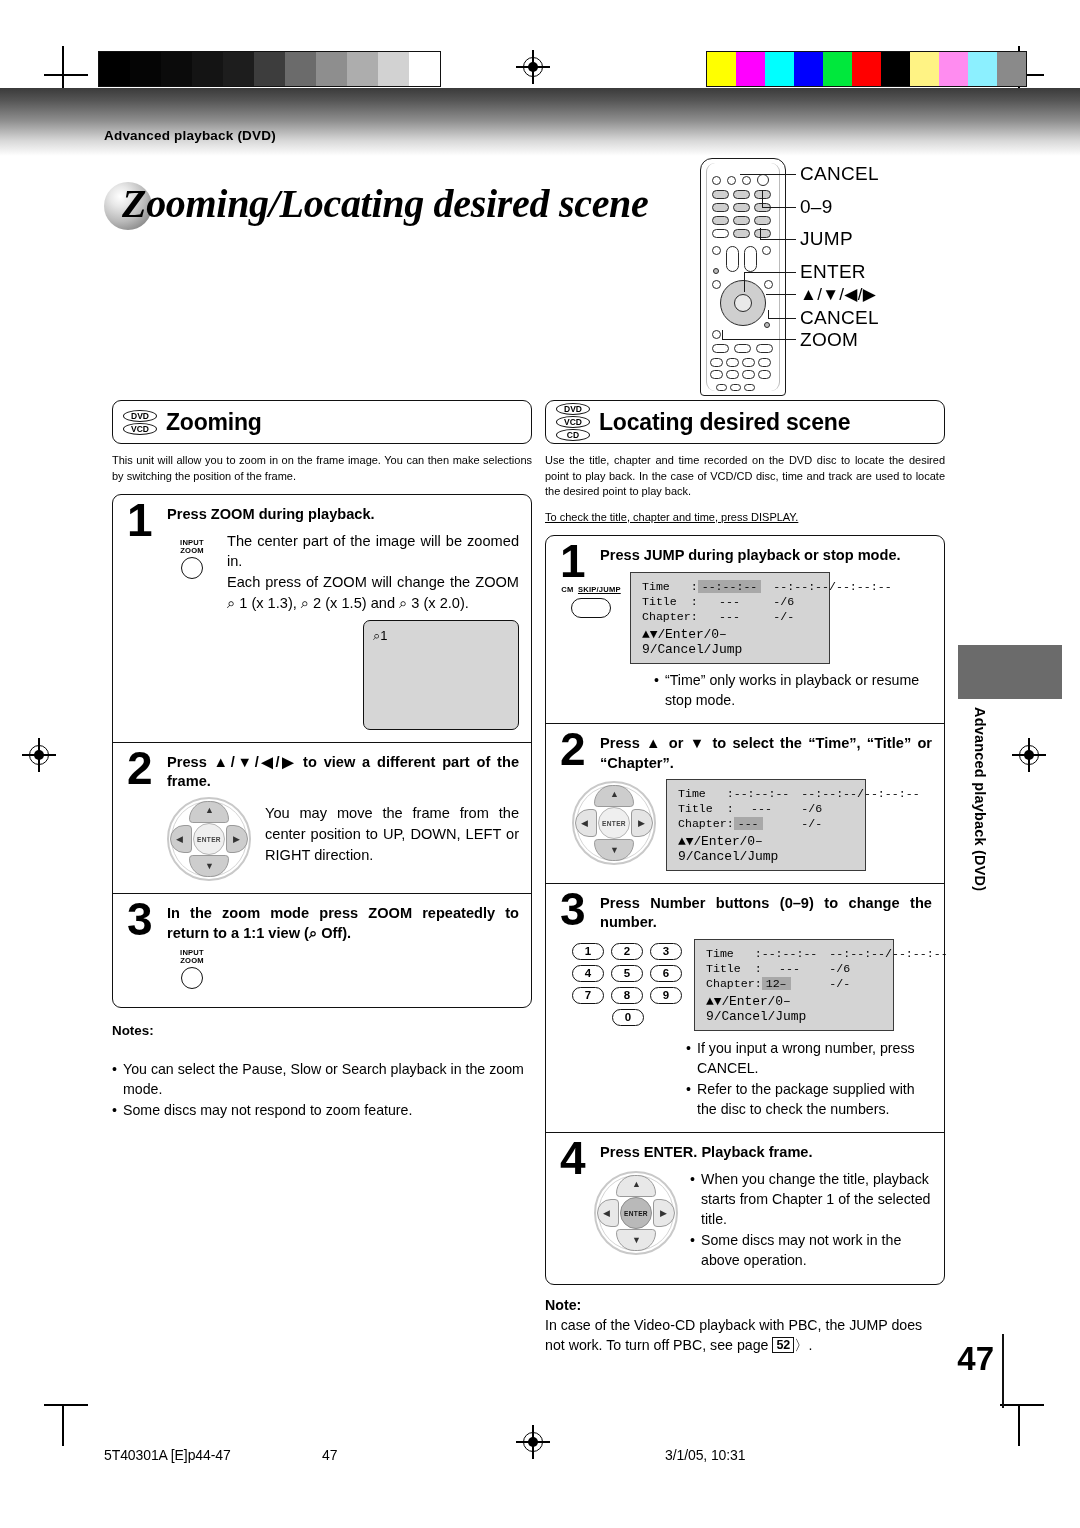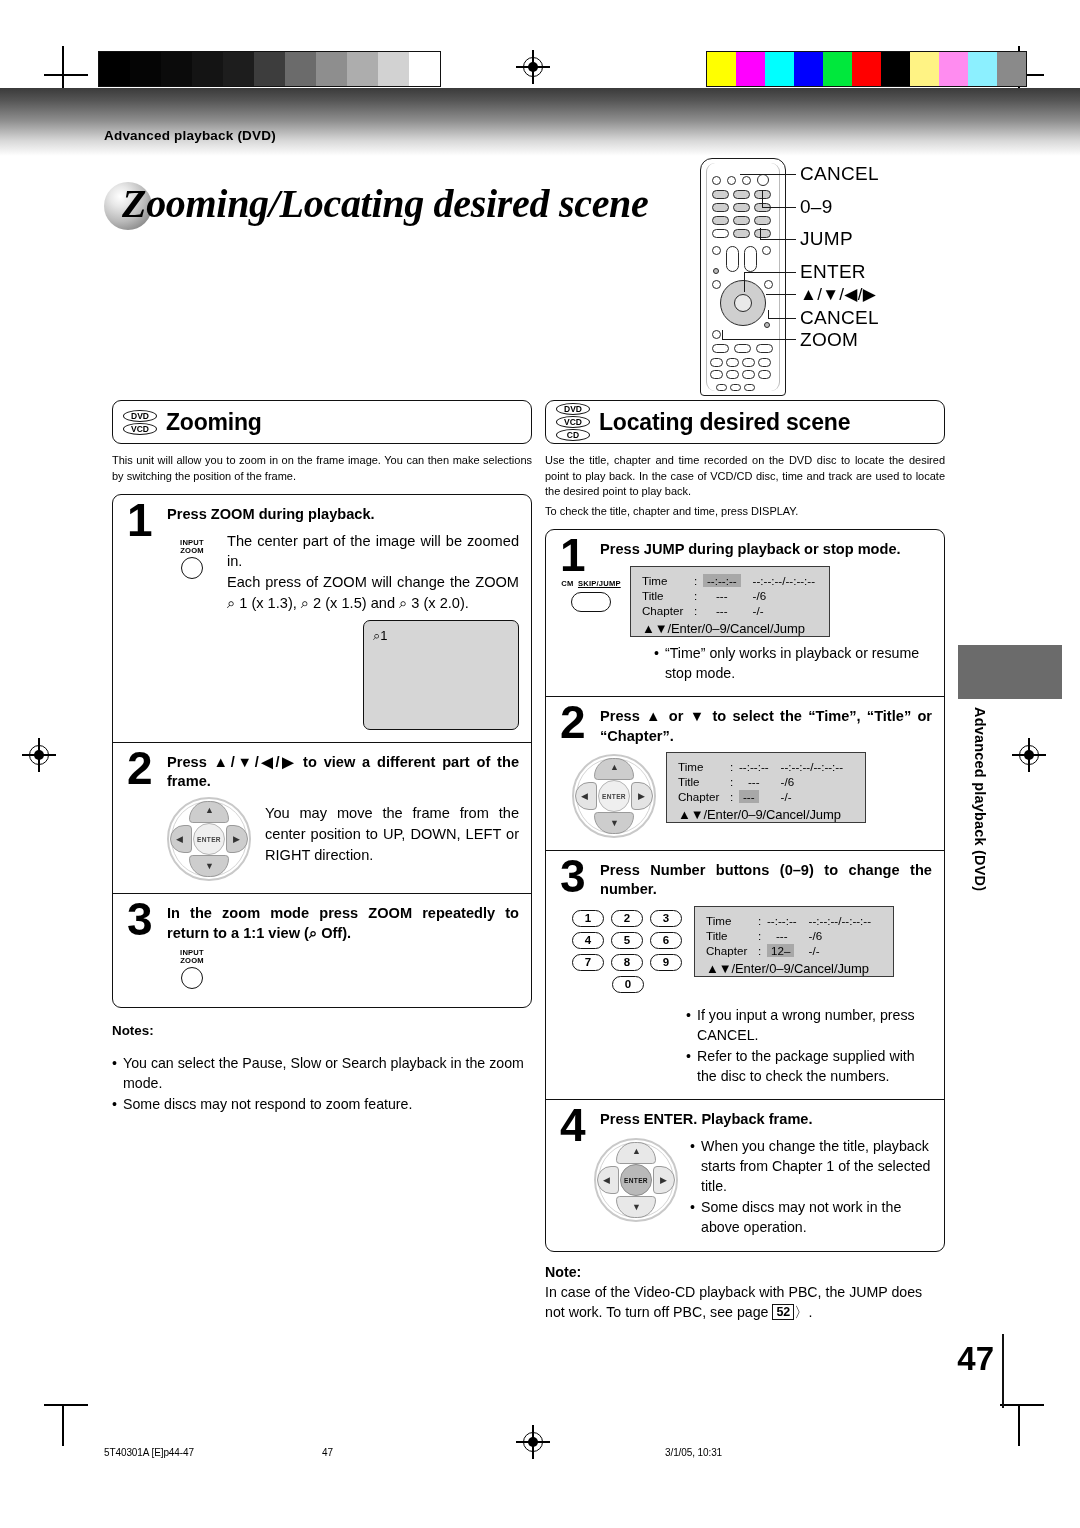--- a/index.html
+++ b/index.html
@@ -178,22 +178,23 @@
   .dpad .hub {
     position:absolute; left:26px; top:26px; width:32px; height:32px;
     border-radius:50%; border:1.4px solid #b5b5b5; background:#efefef;
     font-size:6.6px; letter-spacing:.3px; text-align:center; line-height:32px; color:#444;
     font-weight:bold;
   }
   .dpad.filled .hub { background:#b9b9b9; color:#111; border-color:#8d8d8d; }
 
   
   .osd {
-    background:#d4d4d4; border:1.8px solid #3a3a3a; padding:7px 9px 0 11px;
+    background:#d4d4d4; border:1.8px solid #3a3a3a; padding:7px 9px 6px 11px;
     width:200px;
+    font-family:Liberation Mono, monospace;
   }
   .osd table { border-collapse:collapse; font-size:11.6px; }
   .osd td { padding:0 0 2px 0; white-space:nowrap; line-height:13px; }
   .osd td.k { width:52px; }
   .osd td.c { width:9px; }
   .osd td.v { padding-right:12px; }
   .osd .hl { background:#a8a8a8; padding:0 4px; display:inline-block; }
   .osd .foot { font-size:13px; margin-top:2px; letter-spacing:-.1px; }
 
   
@@ -205,21 +206,21 @@
     font-size:11.5px; font-weight:bold; text-align:center; line-height:15px; background:#fff;
   }
 
   
   .bullets { font-size:14.2px; line-height:1.42; }
   .bullets .b { display:flex; margin-bottom:1px; }
   .bullets .b .dot { width:11px; flex:0 0 11px; }
   .bullets .b .tx { flex:1; }
 
   .notes { margin-top:14px; font-size:13.4px; line-height:1.38; }
-  .notes .hd { font-weight:bold; margin-bottom:12px; }
+  .notes .hd { font-weight:bold; margin-bottom:18px; }
 
   .note-final { margin-top:10px; font-size:14.2px; line-height:1.42; }
   .note-final .hd { font-weight:bold; }
   .pageref {
     display:inline-block; border:1.4px solid #111; padding:0 3px;
     font-size:12.5px; font-weight:bold; line-height:14px; vertical-align:1px;
   }
 
   
   .sidetab { position:absolute; left:958px; top:645px; width:104px; }
@@ -231,21 +232,21 @@
   }
 
   
   .pageno {
     position:absolute; right:86px; top:1340px;
     font-size:33px; font-weight:bold;
   }
   .pagerule { position:absolute; right:76px; top:1334px; width:1.8px; height:74px; background:#111; }
 
   
-  .footer { position:absolute; top:1447px; font-size:10px; letter-spacing:-.1px; }
+  .footer { position:absolute; top:1447px; font-size:14px; letter-spacing:-.1px; }
   .f1 { left:104px; }
   .f2 { left:322px; }
   .f3 { left:665px; }
 </style>
 </head>
 <body>
 
 <div class="crop" style="left:44px;top:74px;width:44px;height:1.5px;"></div>
 <div class="crop" style="left:62px;top:46px;width:1.5px;height:42px;"></div>
 <div class="crop" style="left:1000px;top:74px;width:44px;height:1.5px;"></div>
@@ -486,21 +487,21 @@
     <div class="badges">
       <div class="badge">DVD</div>
       <div class="badge">VCD</div>
       <div class="badge">CD</div>
     </div>
     <div class="sec-title">Locating desired scene</div>
   </div>
 
   <div class="intro">
     <p>Use the title, chapter and time recorded on the DVD disc to locate the desired point to play back. In the case of VCD/CD disc, time and track are used to locate the desired point to play back.</p>
-    <p style="margin-top:4px;">To check the title, chapter and time, press DISPLAY.</p>
+    <p style="margin-top:10px;text-decoration:underline;">To check the title, chapter and time, press DISPLAY.</p>
   </div>
 
   <div class="steps">
 
     <div class="step">
       <div class="step-num">1</div>
       <div class="step-title">Press JUMP during playback or stop mode.</div>
       <div class="step-body" style="margin-left:0;">
         <div style="display:flex;gap:6px;align-items:flex-start;">
           <div class="btn-glyph" style="width:66px;margin-top:6px;">

